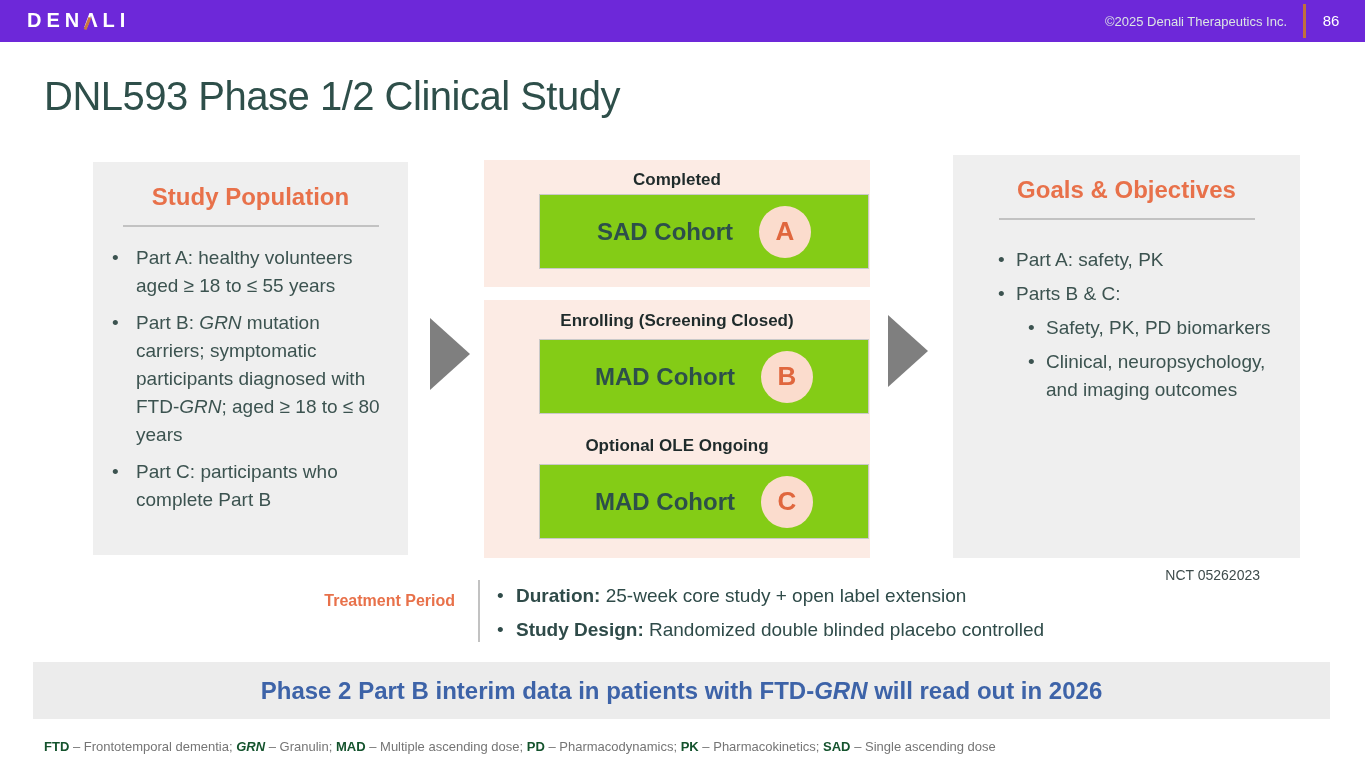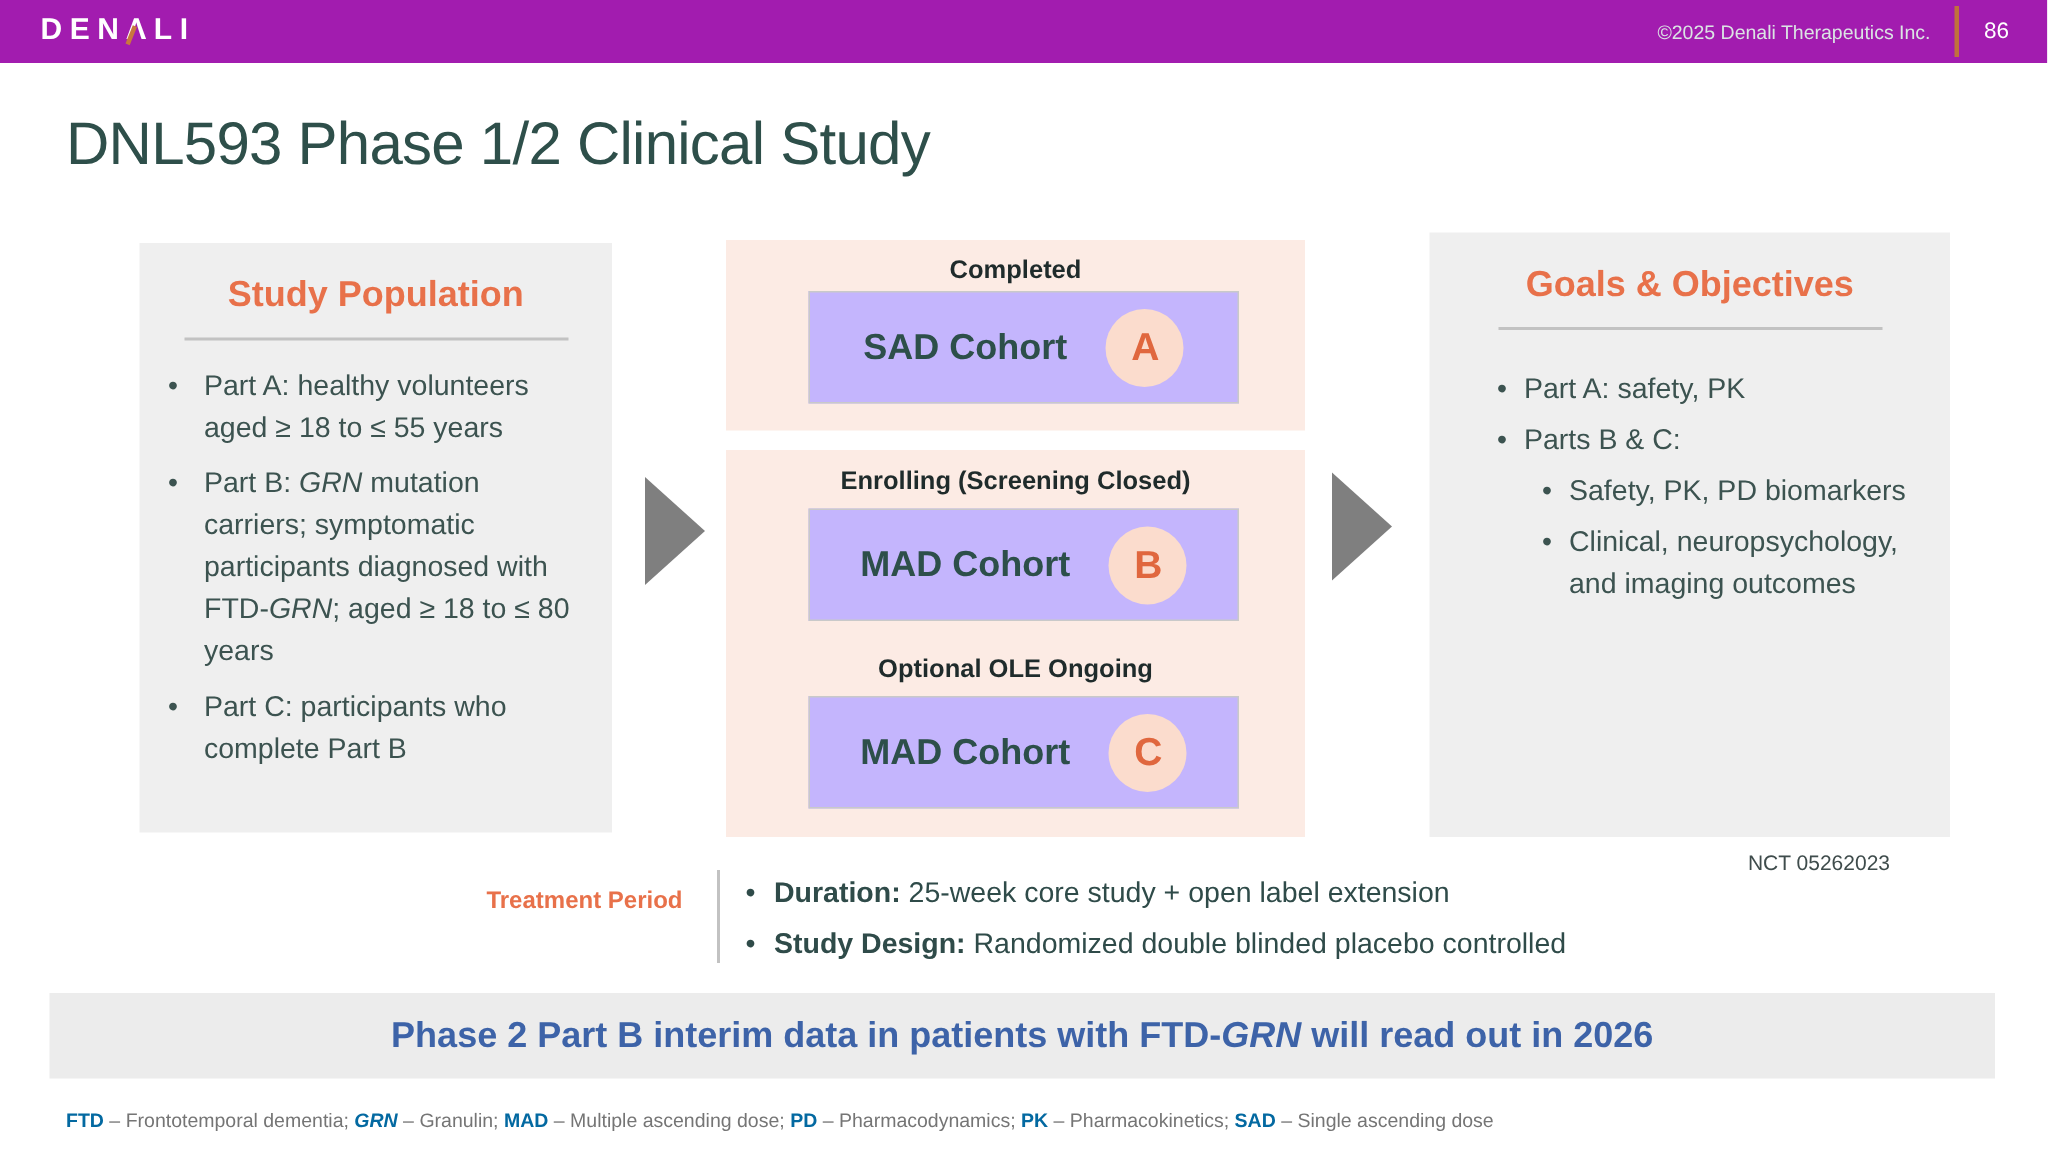--- a/index.html
+++ b/index.html
@@ -3,21 +3,21 @@
 <meta charset="utf-8">
 <style>
   * { margin:0; padding:0; box-sizing:border-box; }
   html,body { background:#ffffff; }
   .slide {
     position:relative; width:1365px; height:768px; background:#ffffff;
     font-family:"Liberation Sans", sans-serif; overflow:hidden;
   }
 
   
-  .topbar { position:absolute; top:0; left:0; width:1365px; height:42px; background:#a21caf; }
+  .topbar { position:absolute; top:0; left:0; width:1365px; height:42px; background:#6d28d9; }
   .logo { position:absolute; left:27px; top:9px; font-size:20px; font-weight:bold; color:#ffffff; letter-spacing:5px; }
   .logo .logo-a { position:relative; display:inline-block; }
   .logo .logo-a::after {
     content:""; position:absolute; left:2px; bottom:2px; width:3px; height:13px;
     background:#c9773e; transform:rotate(22deg);
   }
   .copyright { position:absolute; right:78px; top:14px; font-size:13px; color:#dbe4e4; }
   .page-divider { position:absolute; right:59px; top:4px; width:3px; height:34px; background:#c0703d; }
   .page-number { position:absolute; right:16px; top:12px; width:36px; text-align:center; font-size:15px; color:#ffffff; }
 
@@ -46,21 +46,21 @@
 
   
   .flow-box { position:absolute; background:#fcebe4; }
   .flow-top    { left:484px; top:160px; width:386px; height:127px; }
   .flow-bottom { left:484px; top:300px; width:386px; height:258px; }
   .flow-status { position:absolute; left:0; width:100%; text-align:center; font-size:17px; font-weight:bold; color:#1f2b2b; }
   .status-a { top:10px; }
   .status-b { top:11px; }
   .status-c { top:136px; }
   .cohort-box {
-    position:absolute; left:55px; width:287px; height:75px; background:#c4b5fd;
+    position:absolute; left:55px; width:330px; height:75px; background:#84cc16;
     border:1px solid #c9c9c9; display:flex; align-items:center; justify-content:center;
   }
   .box-a { top:34px; }
   .box-b { top:39px; }
   .box-c { top:164px; }
   .cohort-name { font-size:24px; font-weight:bold; color:#2d4f4a; }
   .cohort-letter {
     margin-left:26px; width:52px; height:52px; border-radius:50%; background:#fbdccd;
     display:flex; align-items:center; justify-content:center;
     font-size:26px; font-weight:bold; color:#e0673e;
@@ -83,21 +83,21 @@
 
   
   .banner {
     position:absolute; left:33px; top:662px; width:1297px; height:57px; background:#ececec;
     display:flex; align-items:center; justify-content:center;
     font-size:24px; font-weight:bold; color:#3d63a8;
   }
 
   
   .footnote { position:absolute; left:44px; top:739px; font-size:13px; color:#757575; }
-  .footnote b { color:#0369a1; }
+  .footnote b { color:#14532d; }
 </style>
 </head>
 <body>
 
 <div class="slide">
 
   <div class="topbar">
     <div class="logo"><span>DEN</span><span class="logo-a">Λ</span><span>LI</span></div>
     <div class="copyright">©2025 Denali Therapeutics Inc.</div>
     <div class="page-divider"></div>

